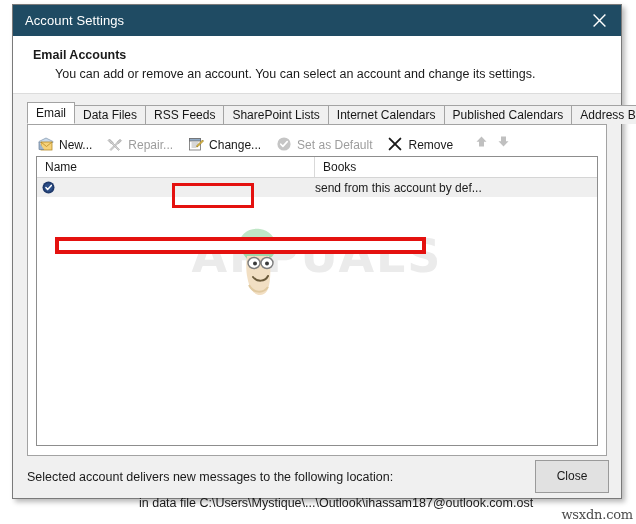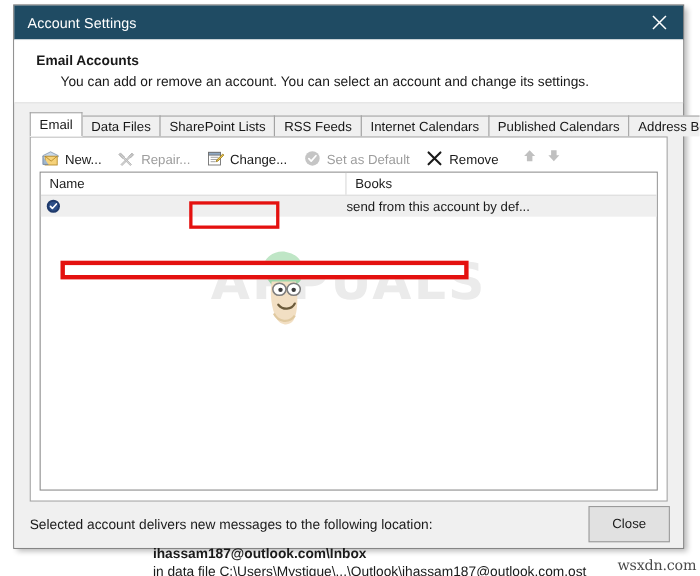--- a/index.html
+++ b/index.html
@@ -318,22 +318,22 @@
     <div class="dialog-body">
 
       <div class="header-band">
         <div class="header-title">Email Accounts</div>
         <div class="header-sub">You can add or remove an account. You can select an account and change its settings.</div>
       </div>
 
       <div class="tabstrip">
         <div class="tab active">Email</div>
         <div class="tab">Data Files</div>
+        <div class="tab">RSS Feeds</div>
         <div class="tab">SharePoint Lists</div>
-        <div class="tab">RSS Feeds</div>
         <div class="tab">Internet Calendars</div>
         <div class="tab">Published Calendars</div>
         <div class="tab">Address Books</div>
       </div>
 
       <div class="tabpanel">
 
         <div class="toolbar">
 
           <div class="tb-item">
@@ -442,21 +442,20 @@
           </div>
         </div>
       </div>
 
       <div class="hl-change"></div>
 
       <div class="redaction"></div>
 
       <div class="footer-info">
         <div class="fi-line1">Selected account delivers new messages to the following location:</div>
-        <div class="fi-line2">ihassam187@outlook.com\Inbox</div>
         <div class="fi-line3">in data file C:\Users\Mystique\...\Outlook\ihassam187@outlook.com.ost</div>
       </div>
 
       <div class="bottom-bar">
         <button class="btn-close">Close</button>
       </div>
 
     </div>
   </div>
 

